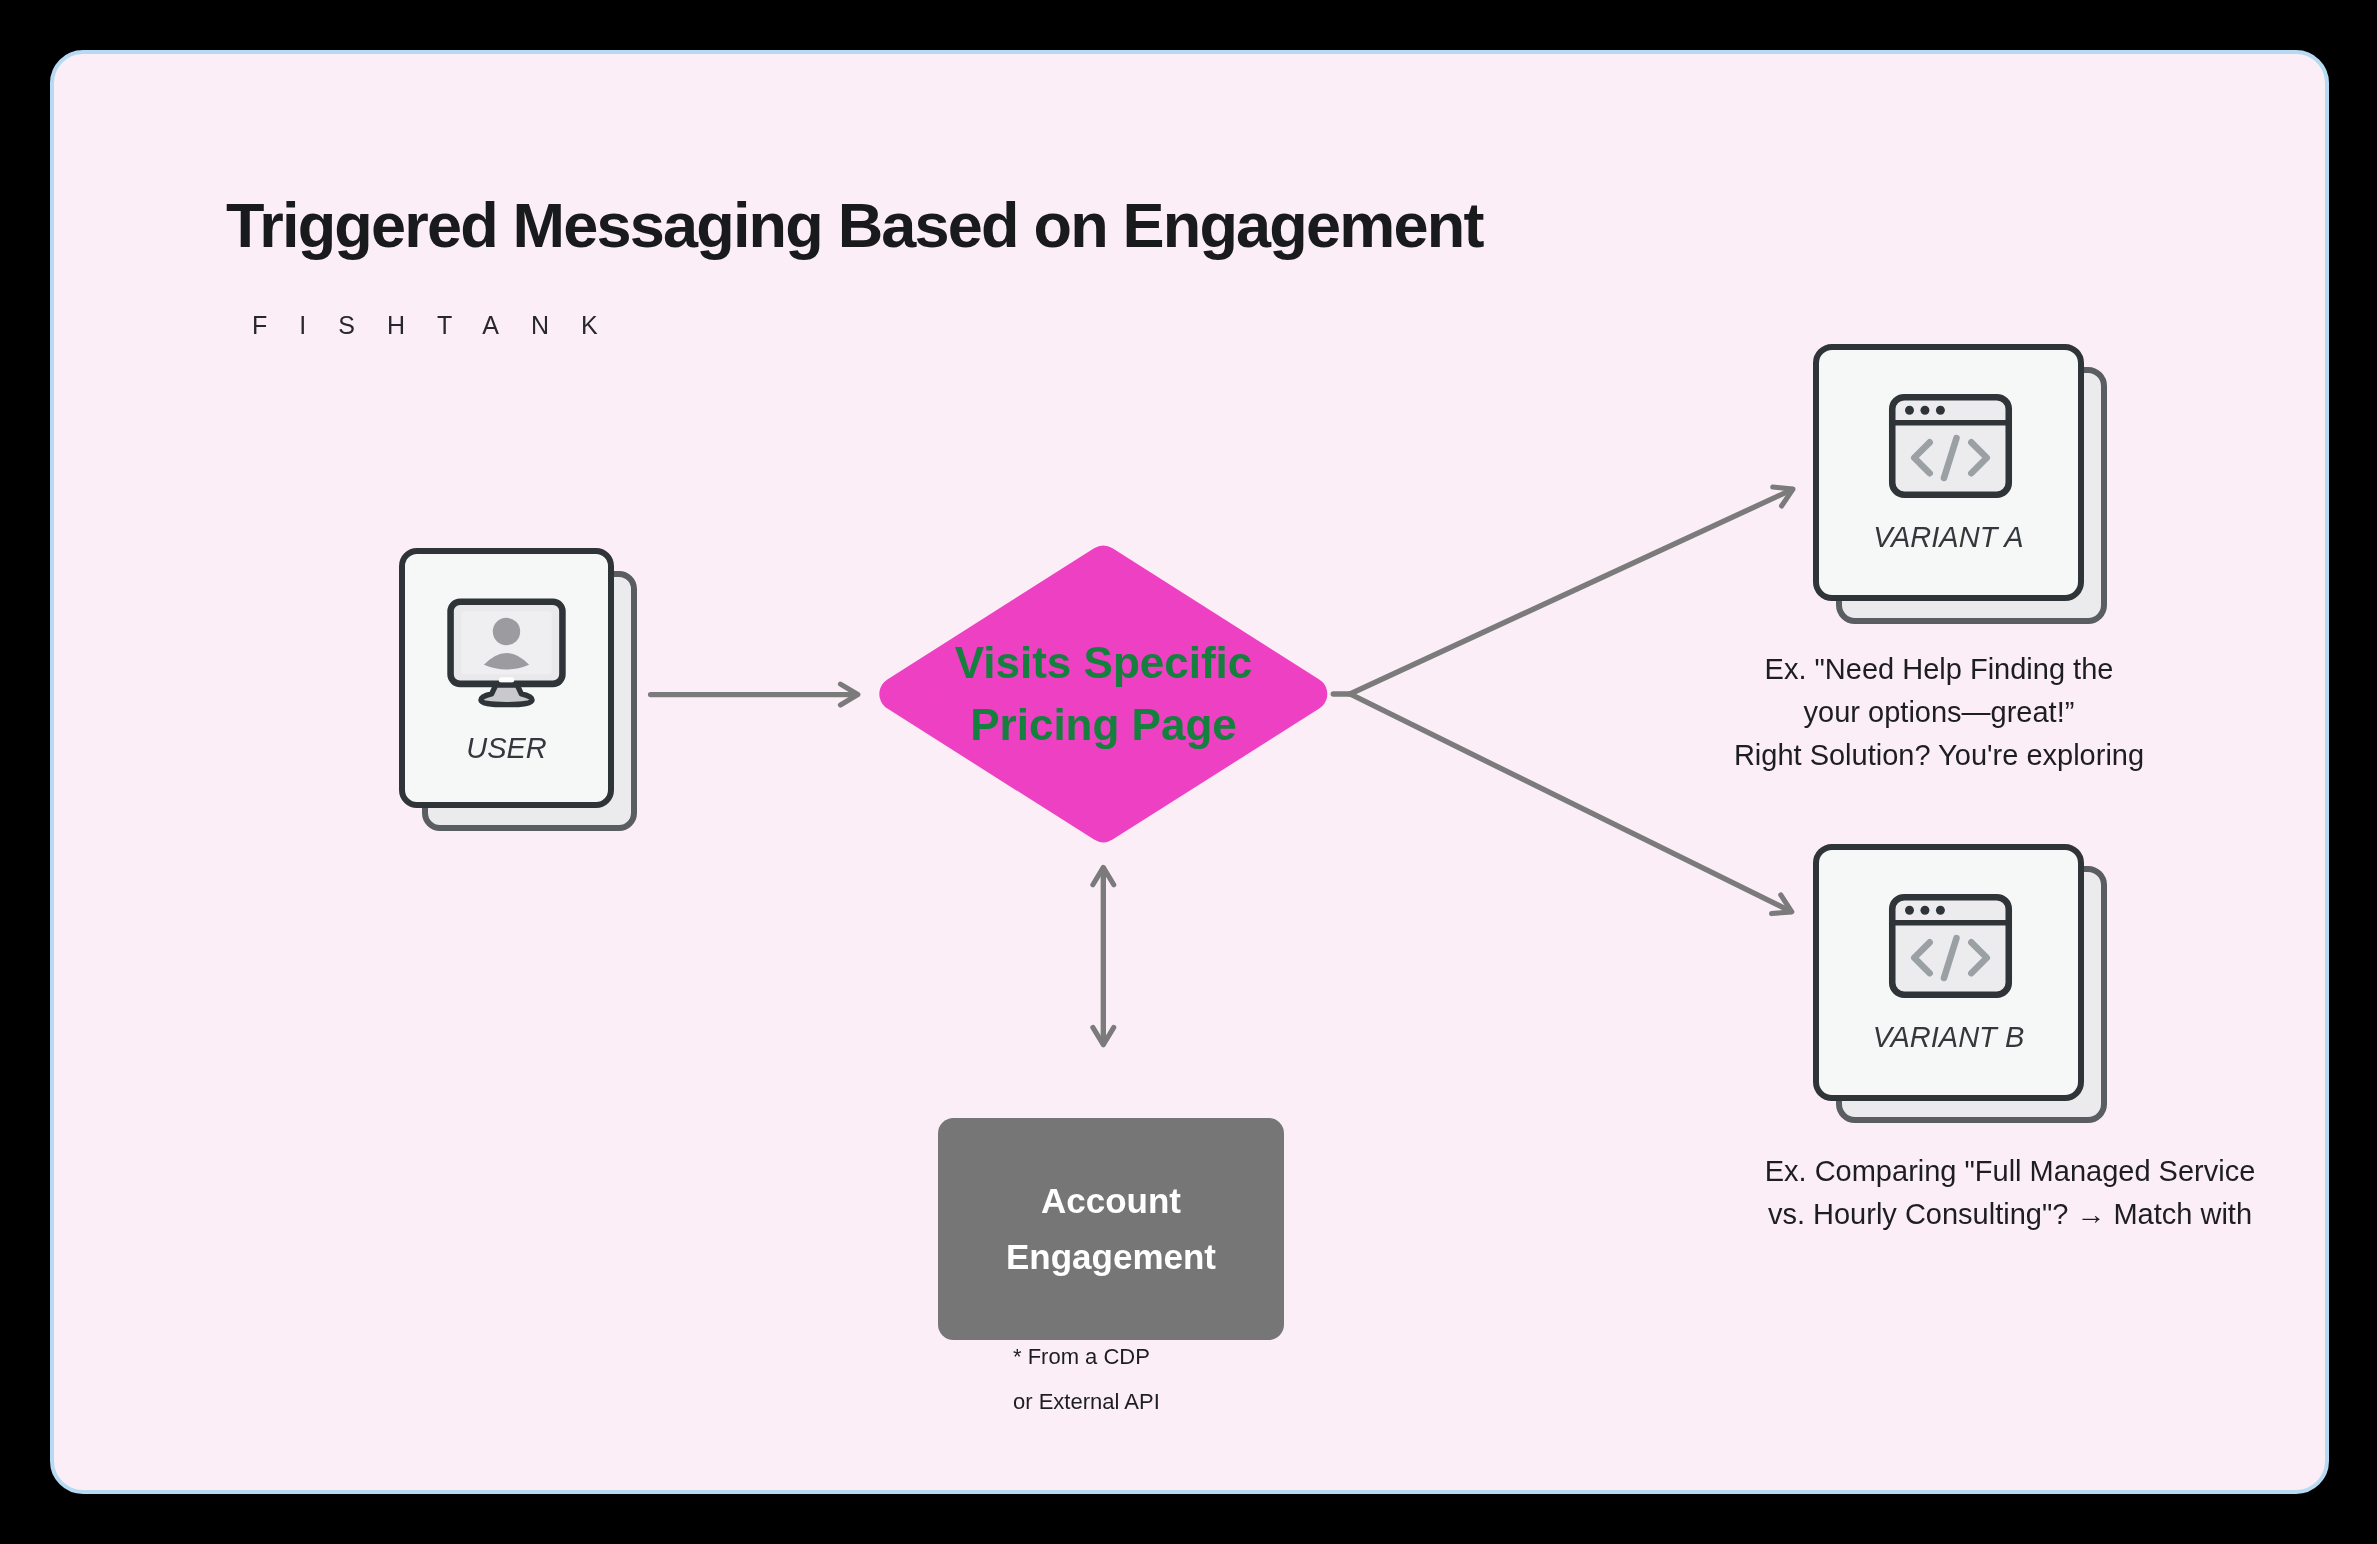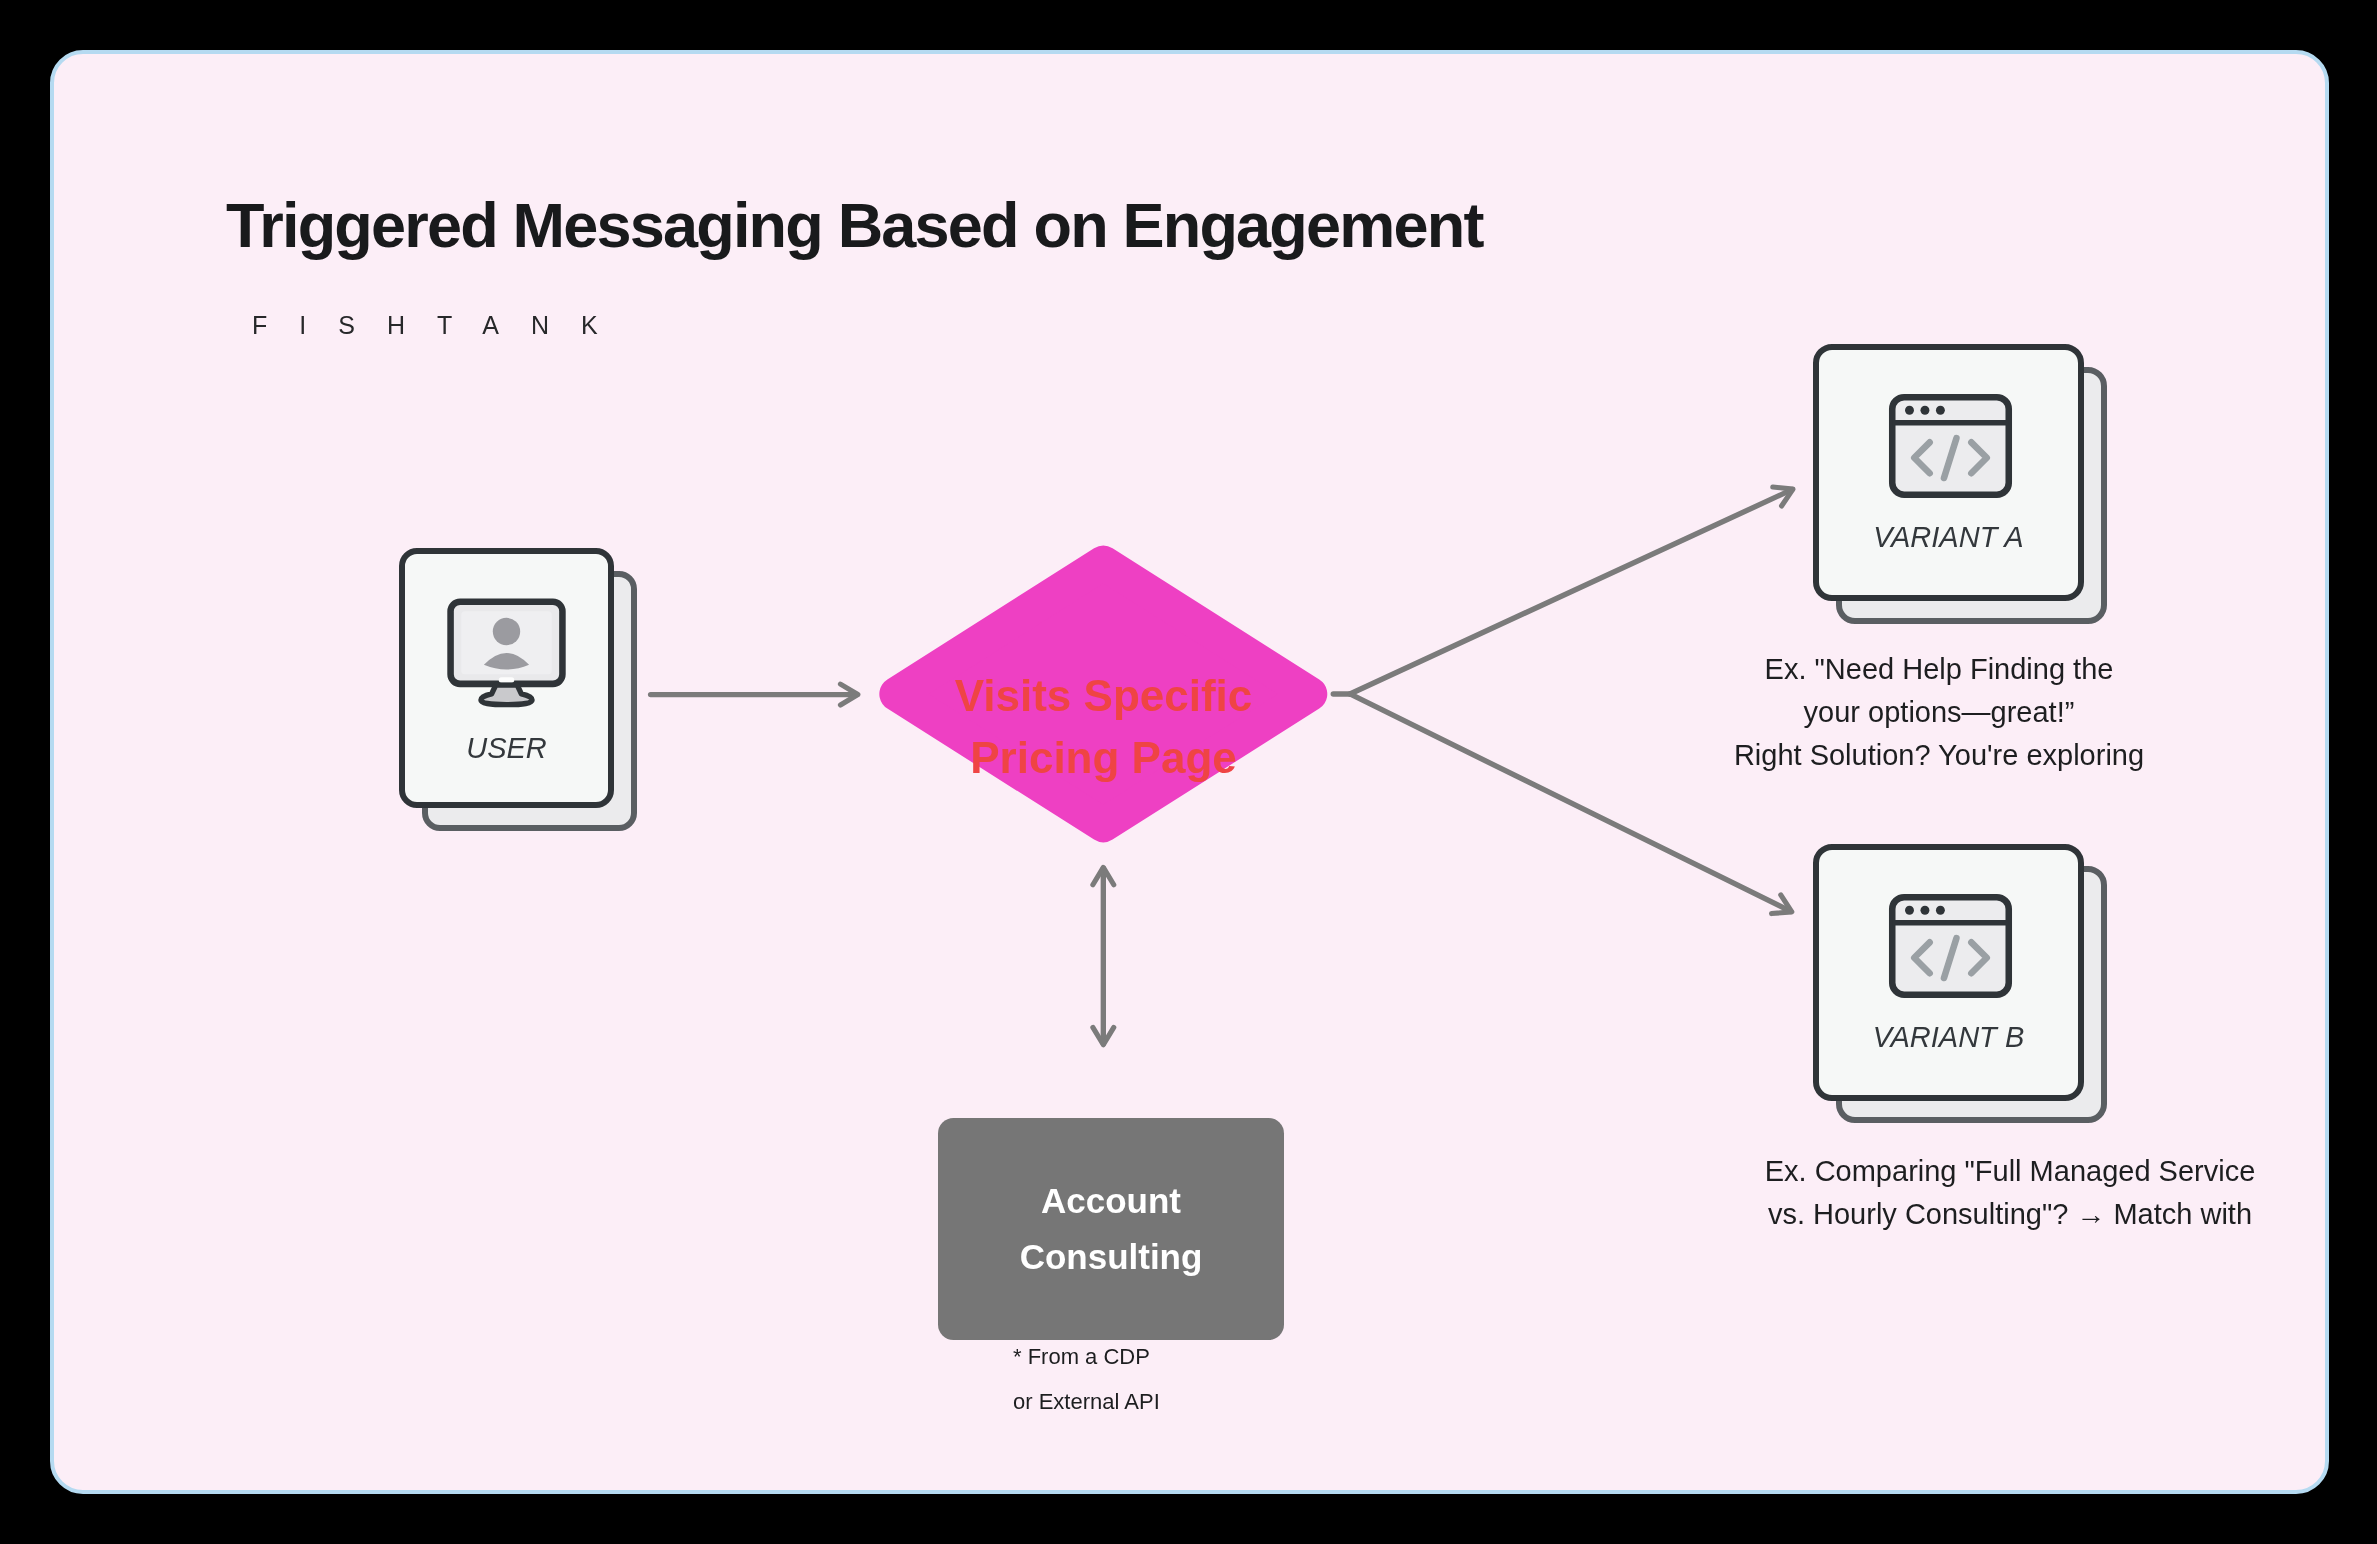--- a/index.html
+++ b/index.html
@@ -41,22 +41,22 @@
   .vcard.back{background:#ebebed;border-color:#5a5e62;}
   .card-label{
     position:absolute;text-align:center;
     font-size:29px;font-style:italic;color:#33383c;
     line-height:35px;white-space:nowrap;
   }
 
   
   .diamond-text{
     left:865px;top:632px;width:477px;
-    text-align:center;color:#ef4444;
-    font-size:44px;font-weight:700;line-height:62px;white-space:nowrap;margin-top:33px;
+    text-align:center;color:#15803d;
+    font-size:44px;font-weight:700;line-height:62px;white-space:nowrap;
   }
 
   
   .account-box{
     left:938px;top:1080px;width:346px;height:222px;
     background:#767676;border-radius:15.5px;
     display:flex;flex-direction:column;align-items:center;justify-content:center;
     color:#ffffff;font-size:35px;font-weight:700;line-height:56px;
     text-align:center;
     margin-top:38px;
@@ -151,20 +151,20 @@
 </svg>
 <div class="card-label" style="left:1813px;top:1020px;width:271px;">VARIANT B</div>
 
 <div class="abs caption" style="left:1712px;top:1150px;width:596px;">
   <div>Ex. Comparing "Full Managed Service</div>
   <div>vs. Hourly Consulting"? → Match with</div>
 </div>
 
 <div class="abs account-box">
   <div>Account</div>
-  <div>Consulting</div>
+  <div>Engagement</div>
 </div>
 
 <div class="abs footnote">
   <div>* From a CDP</div>
   <div>or External API</div>
 </div>
 
 
 </body></html>

